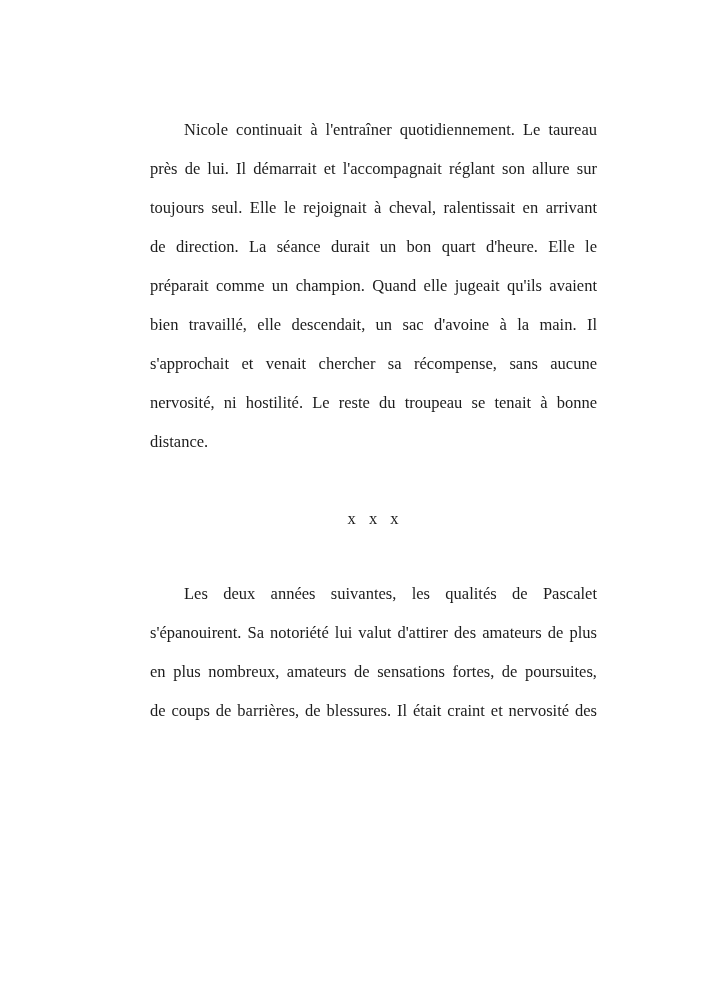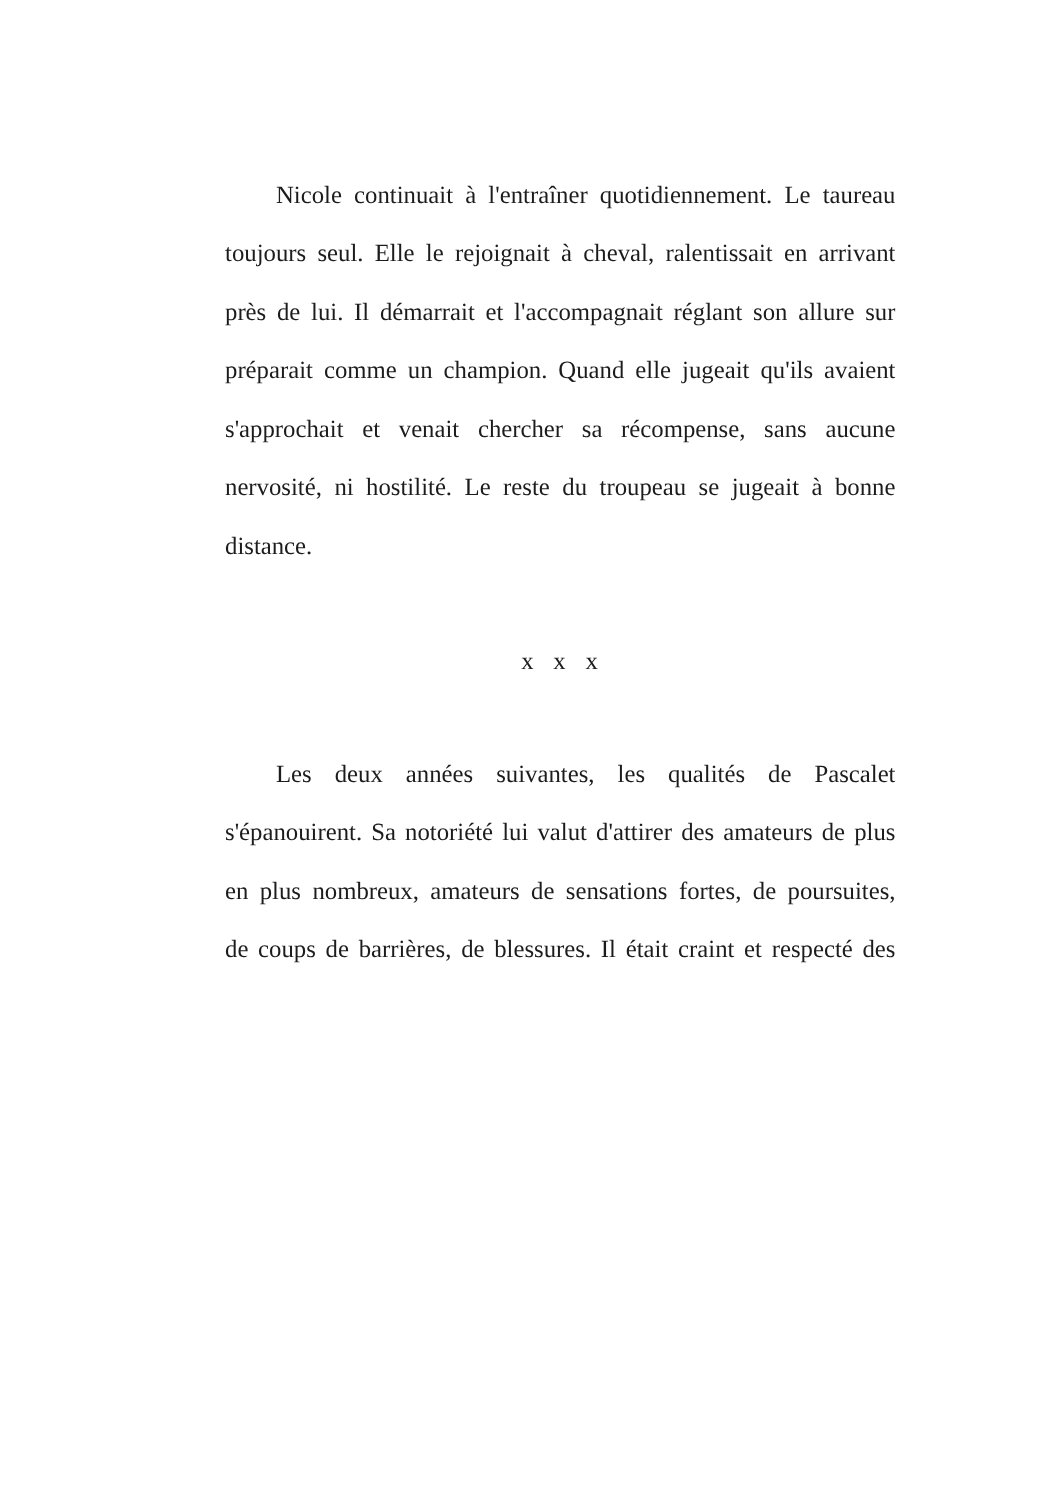--- a/index.html
+++ b/index.html
@@ -58,29 +58,31 @@
     font-size: 13px;
     color: #3f3f3f;
   }
 </style>
 </head>
 <body>
 
 <div class="page">
   <div class="text-block">
     <div class="line indent">Nicole continuait à l'entraîner quotidiennement. Le taureau</div>
+    <div class="line">près de lui. Il démarrait et l'accompagnait réglant son allure sur</div>
     <div class="line">toujours seul. Elle le rejoignait à cheval, ralentissait en arrivant</div>
-    <div class="line">près de lui. Il démarrait et l'accompagnait réglant son allure sur</div>
+    <div class="line">de direction. La séance durait un bon quart d'heure. Elle le</div>
     <div class="line">préparait comme un champion. Quand elle jugeait qu'ils avaient</div>
+    <div class="line">bien travaillé, elle descendait, un sac d'avoine à la main. Il</div>
     <div class="line">s'approchait et venait chercher sa récompense, sans aucune</div>
-    <div class="line">nervosité, ni hostilité. Le reste du troupeau se jugeait à bonne</div>
+    <div class="line">nervosité, ni hostilité. Le reste du troupeau se tenait à bonne</div>
     <div class="line align-left">distance.</div>
 
     <div class="line separator">x x x</div>
 
     <div class="line indent para2-start">Les deux années suivantes, les qualités de Pascalet</div>
     <div class="line">s'épanouirent. Sa notoriété lui valut d'attirer des amateurs de plus</div>
     <div class="line">en plus nombreux, amateurs de sensations fortes, de poursuites,</div>
-    <div class="line">de coups de barrières, de blessures. Il était craint et respecté des</div>
+    <div class="line">de coups de barrières, de blessures. Il était craint et nervosité des</div>
   </div>
 
   <div class="page-number">7</div>
 </div>
 
 </body></html>

